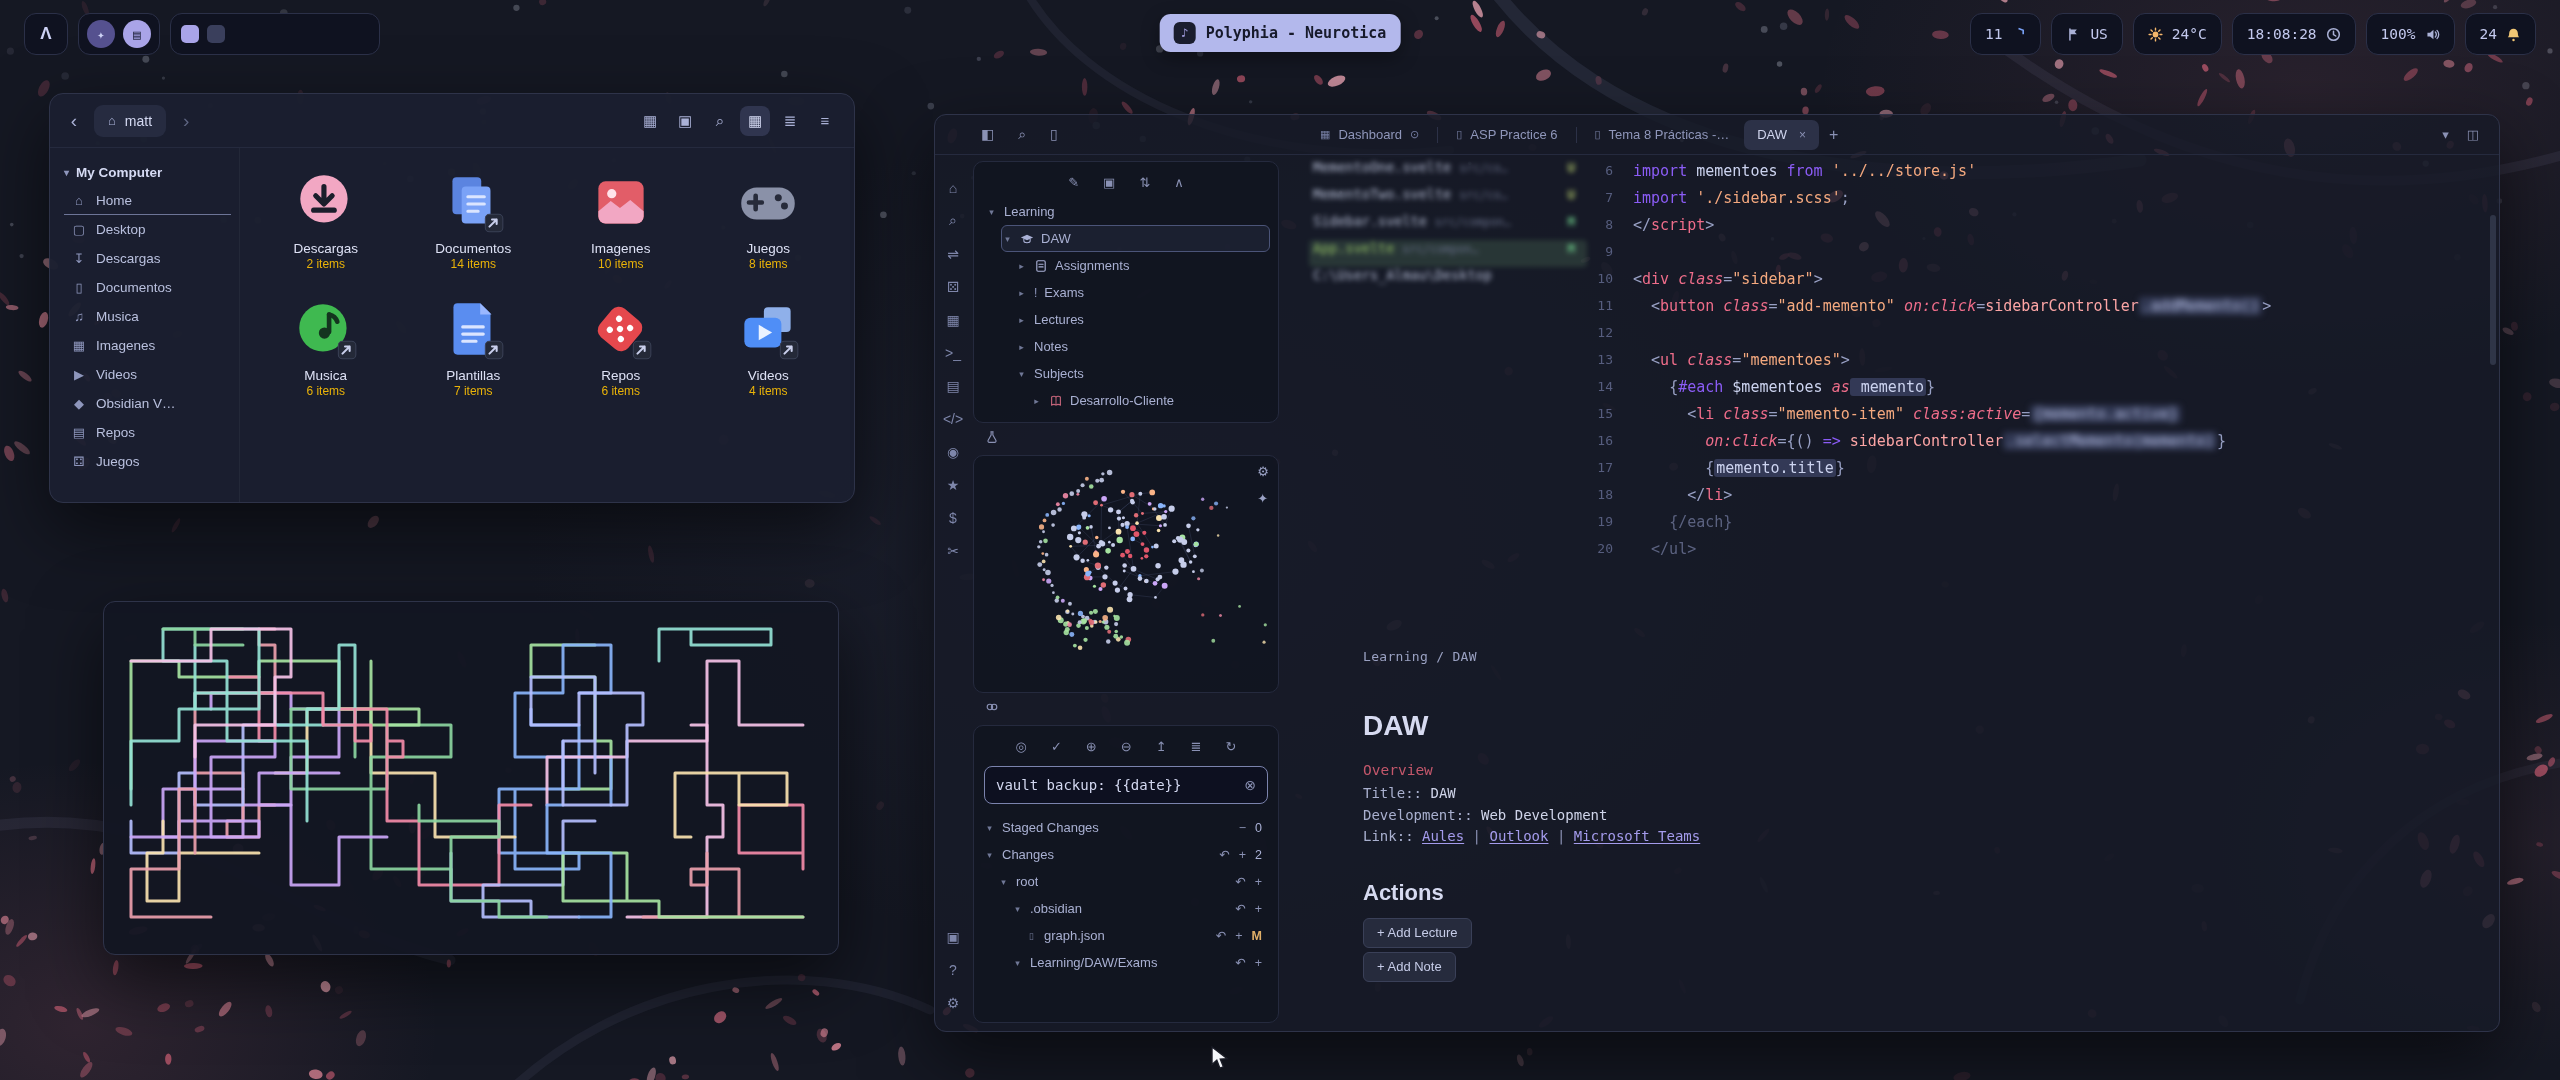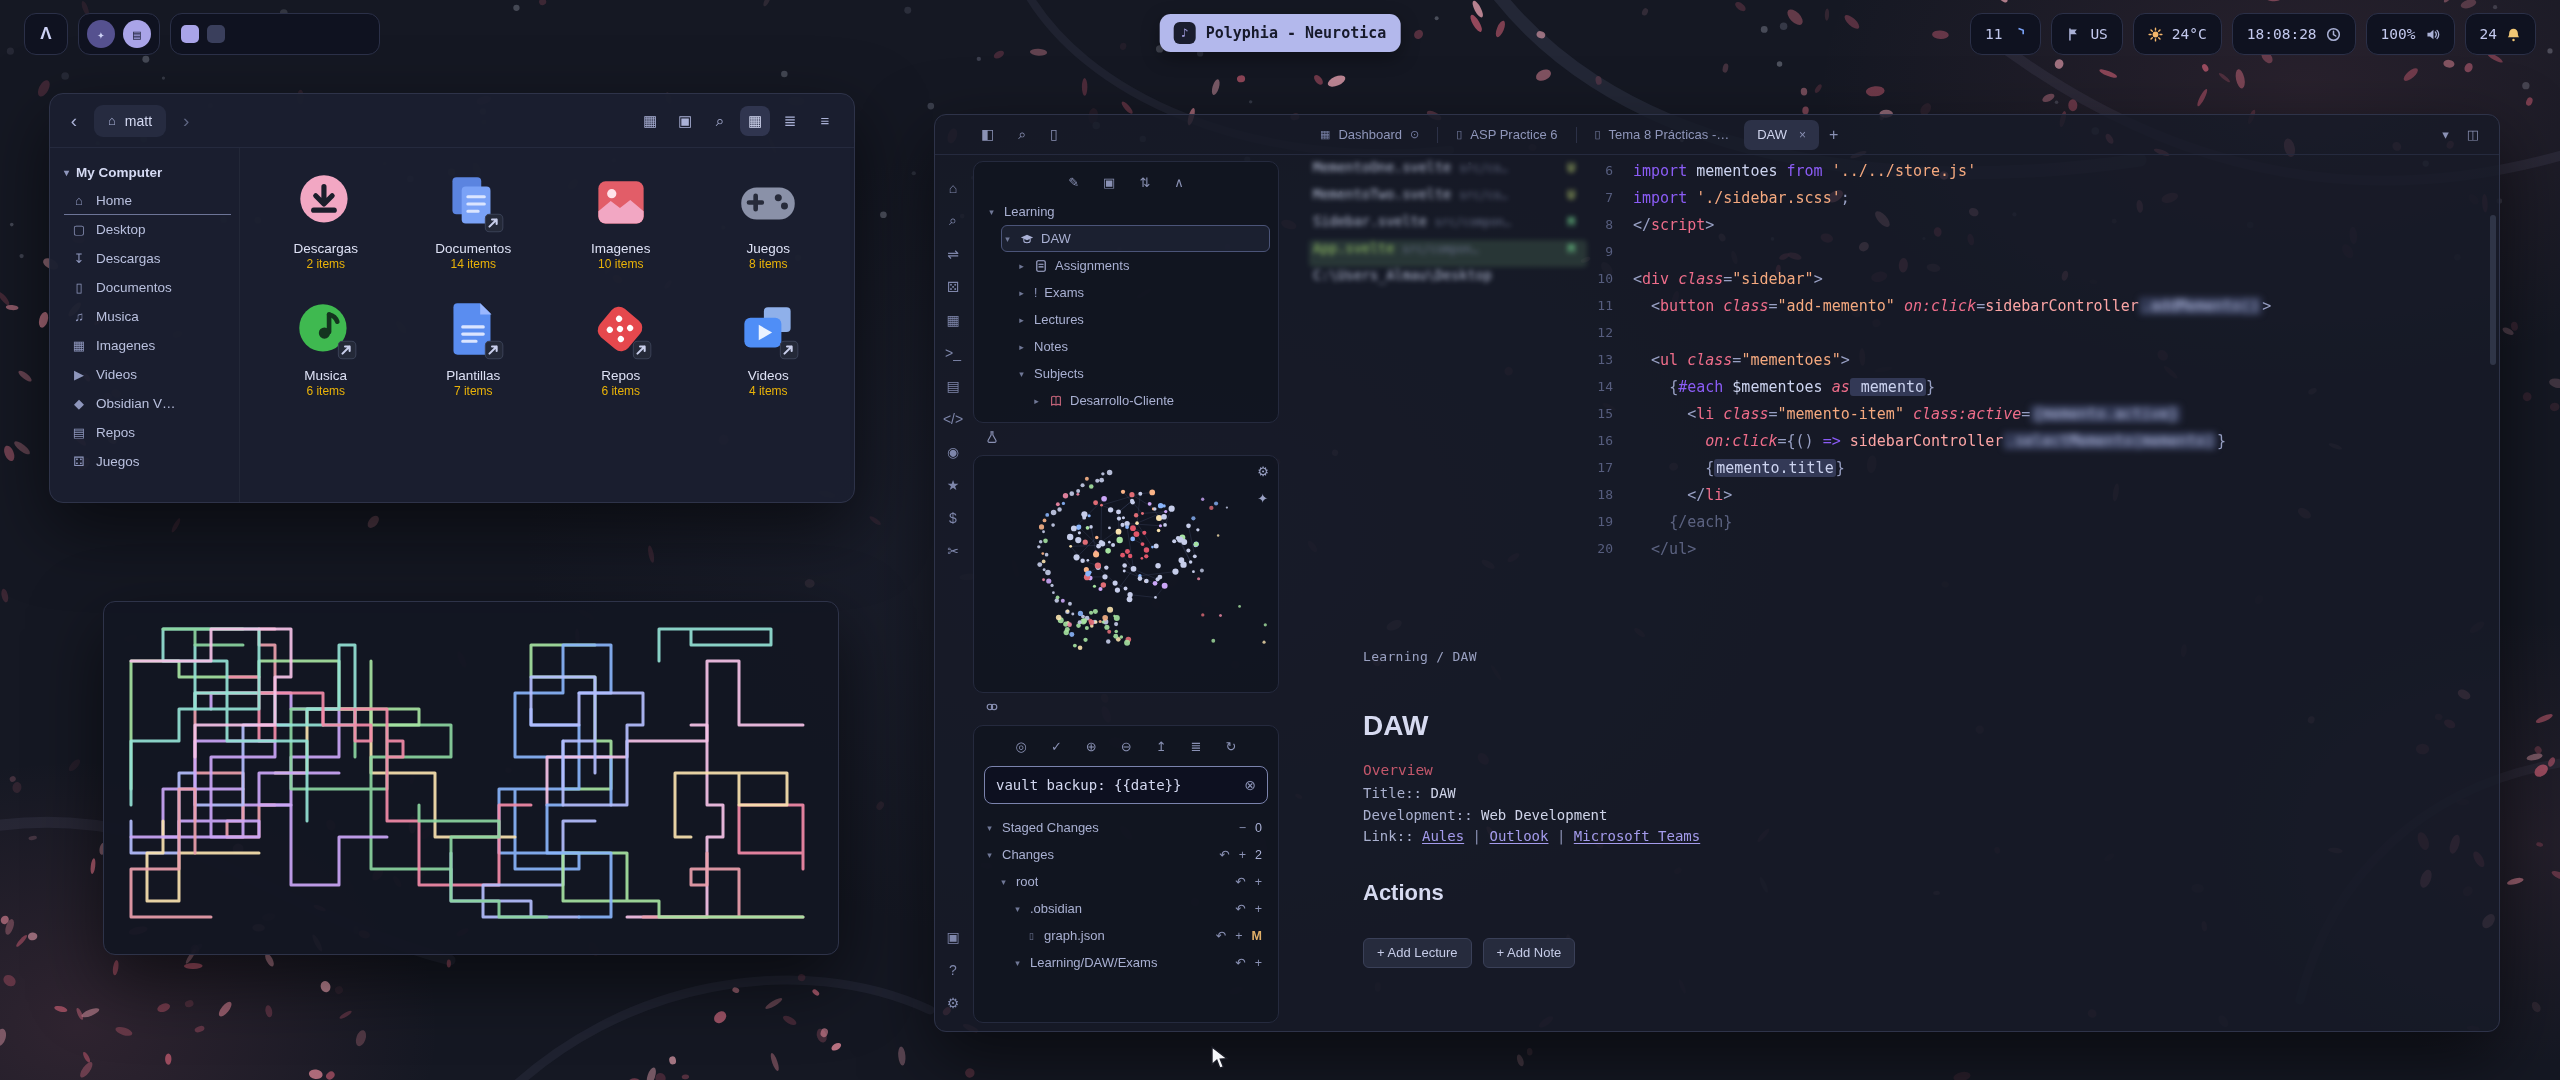--- a/index.html
+++ b/index.html
@@ -115,22 +115,22 @@
 .tk-x{display:inline-block;filter:blur(3px);background:rgba(92,104,156,.38);border-radius:3px;color:#b9c2e8;padding:0 3px}
 
 .note{flex:1;padding:60px 40px 0 78px;color:#c6cce8}
 .crumb{font:13px "DejaVu Sans Mono",monospace;color:#9aa1c2;letter-spacing:.3px}
 .note-title{font-size:28px;color:#d6daf0;margin:46px 0 20px;font-weight:bold}
 .ov{color:#c4576b;font:14.5px "DejaVu Sans Mono",monospace;margin-bottom:5px}
 .prop{font:14px "DejaVu Sans Mono",monospace;line-height:21.5px;color:#a9b0cf;white-space:nowrap}
 .prop .pv{color:#d0d5ea}
 .prop .plink{color:#a49bec;text-decoration:underline;text-underline-offset:2px;cursor:pointer}
 .prop .psep{color:#8a91b4}
-.act-title{font-size:22px;font-weight:bold;color:#d6daf0;margin:32px 0 32px}
-.btnrow{display:flex;flex-direction:row;align-items:flex-start;gap:11px}
+.act-title{font-size:22px;font-weight:bold;color:#d6daf0;margin:32px 0 12px}
+.btnrow{display:flex;flex-direction:column;align-items:flex-start;gap:4px}
 .btn{display:inline-flex;align-items:center;height:30px;padding:0 13px;background:#262b3d;border:1px solid #3a4058;border-radius:6px;color:#c6cce8;font-size:13px;white-space:nowrap}
 
 .cursor{position:absolute;left:1210px;top:1046px;z-index:99}
 </style>
 </head>
 <body>
 
 <div class="screen">
   <svg id="petals" class="wall" width="2560" height="1080">
       <path d="M1480,-30 C1600,150 1860,200 2140,160" stroke="#262a39" stroke-width="13" fill="none" opacity="0.85" stroke-linecap="round"></path>

